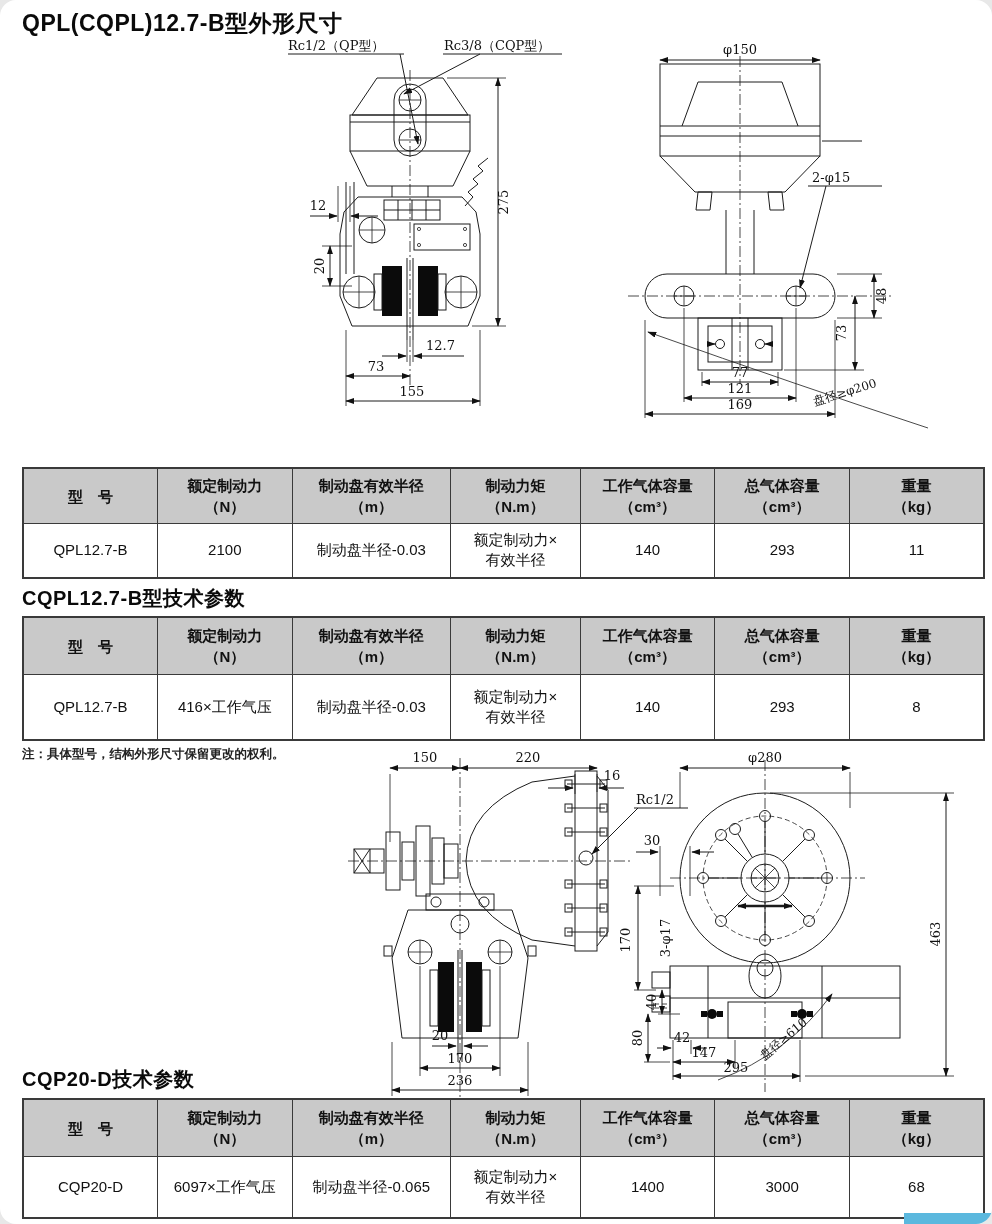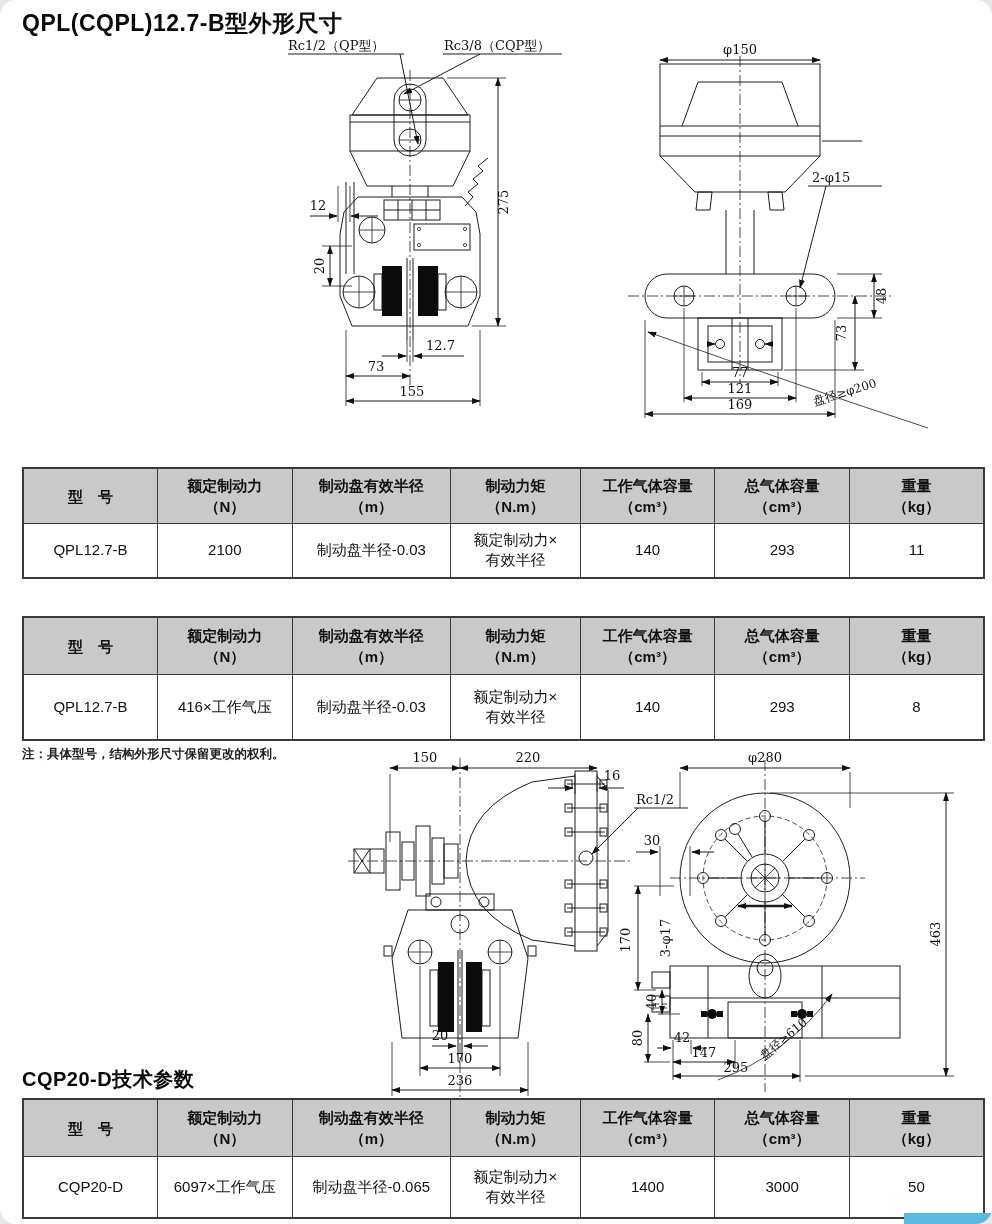--- a/index.html
+++ b/index.html
@@ -251,20 +251,21 @@
         <td>制动盘半径-0.03</td>
         <td>额定制动力×
 有效半径</td>
         <td>140</td>
         <td>293</td>
         <td>11</td>
       </tr>
     </tbody>
   </table>
 
+  <div class="h-title t3">CQPL12.7-B型技术参数</div>
 
   <table class="spec tbl2">
     <colgroup>
         <col style="width:14%">
         <col style="width:14%">
         <col style="width:16.5%">
         <col style="width:13.5%">
         <col style="width:14%">
         <col style="width:14%">
         <col style="width:14%">
@@ -528,20 +529,20 @@
     </thead>
     <tbody>
       <tr>
         <td class="model">CQP20-D</td>
         <td>6097×工作气压</td>
         <td>制动盘半径-0.065</td>
         <td>额定制动力×
 有效半径</td>
         <td>1400</td>
         <td>3000</td>
-        <td>50</td>
+        <td>68</td>
       </tr>
     </tbody>
   </table>
 
   <div class="accent-bar"></div>
 
 </div>
 
 </body></html>

